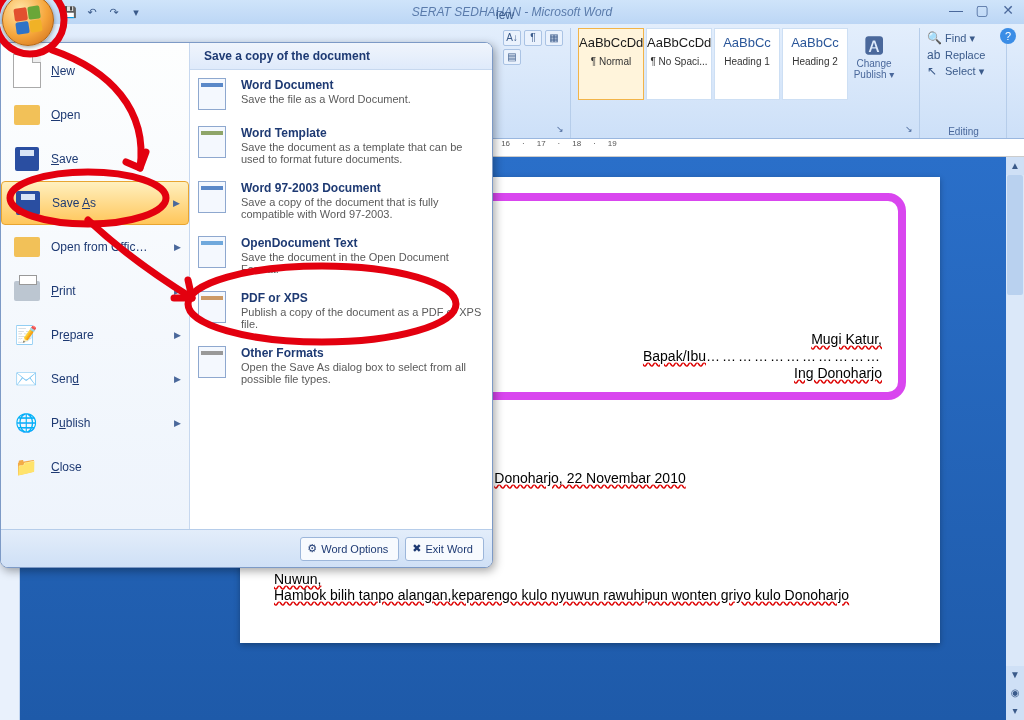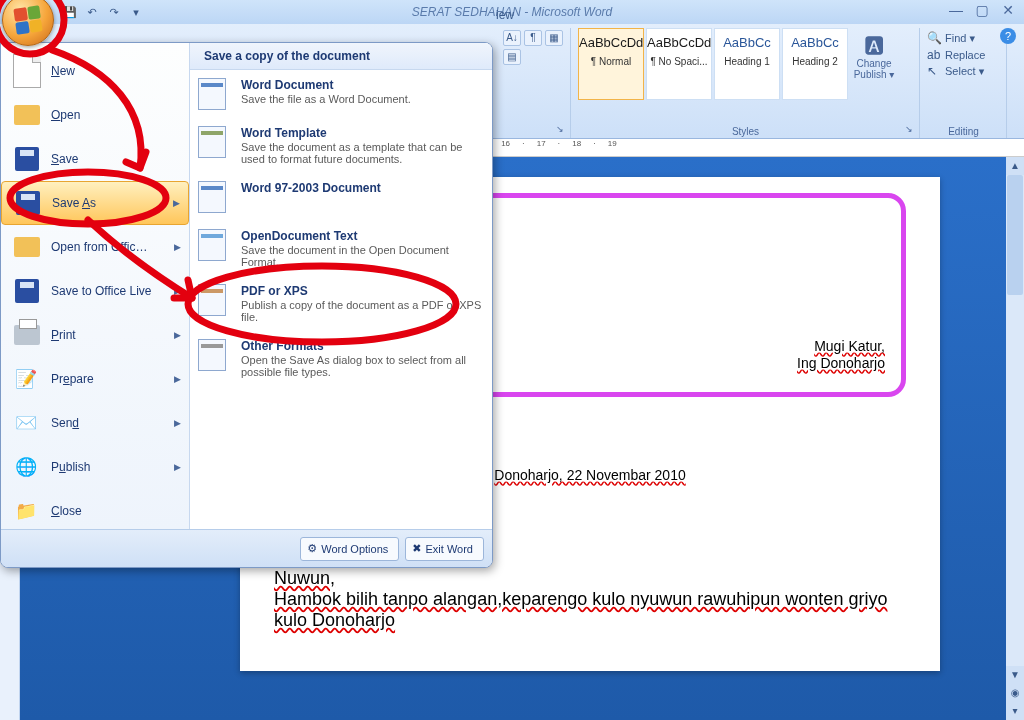--- a/index.html
+++ b/index.html
@@ -30,27 +30,27 @@
   .help-icon { position: absolute; right: 8px; top: 4px; width: 16px; height: 16px; border-radius: 50%; background: #3b8de6; color: #fff; font-size: 11px; text-align: center; line-height: 16px; }
   
   .ruler { height: 18px; background: #fff; border-bottom: 1px solid #ccc; font-size: 8px; color: #555; padding-left: 226px; position: relative; white-space: nowrap; overflow: hidden; }
   .ruler span { margin-right: 12px; }
   
   .doc-wrap { position: absolute; left: 0; right: 0; top: 157px; bottom: 0; background: linear-gradient(#2a6fc9, #1e5aa9); display: flex; }
   .vruler { width: 20px; background: #e9f1fc; border-right: 1px solid #c0d4ef; position: relative; }
   .vruler .ticks { position: absolute; left: 2px; top: 30px; font-size: 8px; color: #555; display: flex; flex-direction: column; gap: 12px; }
   .doc-scroll { flex: 1; padding: 20px 40px; overflow: hidden; position: relative; }
   .page { width: 700px; background: #fff; margin-left: 180px; padding: 10px 34px 40px 34px; box-shadow: 0 2px 6px rgba(0,0,0,.3); }
-  .framebox { border: 5px solid #d946ef; border-radius: 18px; padding: 20px 16px; margin-top: 6px; }
+  .framebox { border: 8px solid #d946ef; border-radius: 18px; padding: 10px 16px; margin-top: 6px; }
   .framebox .rt { text-align: right; margin-left: 320px; font-family: "Times New Roman", serif; font-size: 14px; color: #000; }
   .underline { text-decoration-line: underline; text-decoration-style: wavy; text-decoration-color: #d00; }
   .dots { letter-spacing: 2px; }
   .dateline { text-align: center; font-family: "Times New Roman", serif; font-size: 14px; margin: 70px 0 40px 0; }
   .salut { font-family: "Times New Roman", serif; font-style: italic; font-weight: bold; font-size: 16px; }
-  .body { font-family: "Times New Roman", serif; font-size: 18px; margin-top: 26px; }
+  .body { font-family: "Times New Roman", serif; font-size: 14px; margin-top: 26px; }
   .scrollbar { position: absolute; right: 0; top: 0; bottom: 0; width: 18px; background: #dbe8f9; }
   .scroll-arrow { height: 18px; background: #cfe0f6; text-align: center; font-size: 10px; color: #3a5a8a; line-height: 18px; }
   .scroll-thumb { position: absolute; top: 18px; width: 16px; left: 1px; height: 120px; background: #b9d1ef; border-radius: 2px; }
   
   .office-menu { position: absolute; left: 0; top: 42px; width: 493px; height: 526px; background: #fff; border: 1px solid #7d9ac6; border-radius: 0 8px 8px 8px; box-shadow: 2px 3px 10px rgba(0,0,0,.35); overflow: hidden; z-index: 5; }
   .om-left { position: absolute; left: 0; top: 0; bottom: 38px; width: 189px; background: linear-gradient(#fdfefe, #eef4fc); border-right: 1px solid #c7d8ef; padding: 6px 0; }
   .om-item { display: flex; align-items: center; gap: 10px; padding: 6px 12px; font-size: 12px; color: #1e3a73; cursor: default; position: relative; height: 44px; }
   .om-item .arw { position: absolute; right: 8px; font-size: 9px; color: #4a689b; }
   .om-item.selected { background: linear-gradient(#fff0bf, #ffc65a); border: 1px solid #e8a531; border-radius: 4px; }
   .om-ico { width: 28px; height: 28px; display: flex; align-items: center; justify-content: center; font-size: 18px; }
@@ -127,21 +127,20 @@
       </div>
       <div class="style-item">
         <div class="style-preview" style="color:#2a5699">AaBbCc</div>
         <div>Heading 2</div>
       </div>
       <div class="change-styles">
         <span class="ico">🅰</span>
         <span>Change Publish</span> ▾
       </div>
     </div>
-    <div class="ribbon-group-label">Styles</div>
     <div class="dialog-launcher">↘</div>
   </div>
   <div class="ribbon-group editing-group">
     <div class="editing-item"><span class="ei">🔍</span><span>Find</span> ▾</div>
     <div class="editing-item"><span class="ei">ab</span><span>Replace</span></div>
     <div class="editing-item"><span class="ei">↖</span><span>Select</span> ▾</div>
     <div class="ribbon-group-label">Editing</div>
   </div>
   <div class="help-icon">?</div>
 </div>
@@ -162,20 +161,21 @@
         <div>4</div>
         <div>·</div>
         <div>5</div>
       </div>
   </div>
   <div class="doc-scroll">
     <div class="page">
       <div class="framebox">
         <div style="height:120px"></div>
         <div class="rt"><span class="underline">Mugi Katur,</span></div>
+        <div class="rt"><span class="underline">Bapak/Ibu</span><span class="dots">……………………………</span></div>
         <div class="rt"><span class="underline">Ing Donoharjo</span></div>
       </div>
       <div class="dateline"><span class="underline">Donoharjo, 22 Novembar 2010</span></div>
       <div class="salut underline">Assallamu'alaikum Wr.Wb</div>
       <div class="body">
         <div class="underline">Nuwun,</div>
         <div><span class="underline">Hambok bilih tanpo alangan,keparengo kulo nyuwun rawuhipun wonten griyo kulo Donoharjo</span></div>
       </div>
     </div>
   </div>
@@ -226,27 +226,20 @@
       </div>
     <div class="om-item">
         <div class="om-ico">
           <div class="folder-ico"></div>
         </div>
         <span class="om-label">Open from Offic…</span>
         <span class="arw">▶</span>
       </div>
     <div class="om-item">
         <div class="om-ico">
-          <div class="floppy"></div>
-        </div>
-        <span class="om-label">Save to Office Live</span>
-        <span class="arw">▶</span>
-      </div>
-    <div class="om-item">
-        <div class="om-ico">
           <div class="printer"></div>
         </div>
         <span class="om-label"><span class="u">P</span>rint</span>
         <span class="arw">▶</span>
       </div>
     <div class="om-item">
         <div class="om-ico">📝</div>
         <span class="om-label">Pr<span class="u">e</span>pare</span>
         <span class="arw">▶</span>
       </div>
@@ -290,20 +283,21 @@
         </div>
     </div>
     <div class="or-item">
       <div class="or-ico">
           <div class="pageicon">
             <div class="band"></div>
           </div>
         </div>
       <div>
           <strong>Word 97-2003 Document</strong>
+          <p>Save a copy of the document that is fully compatible with Word 97-2003.</p>
         </div>
     </div>
     <div class="or-item">
       <div class="or-ico">
           <div class="pageicon">
             <div class="band" style="background:#6fa8dc"></div>
           </div>
         </div>
       <div>
           <strong>OpenDocument Text</strong>

